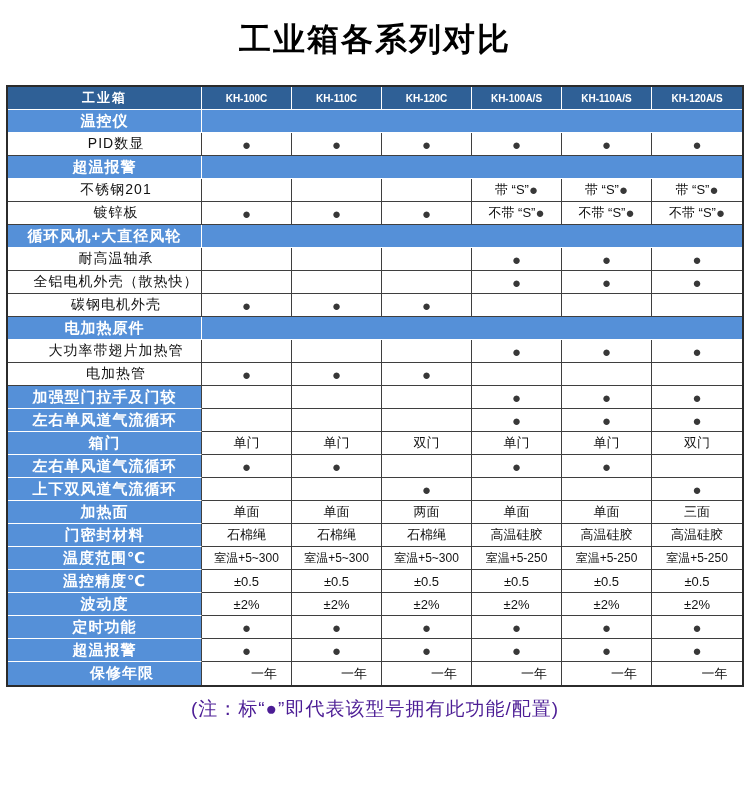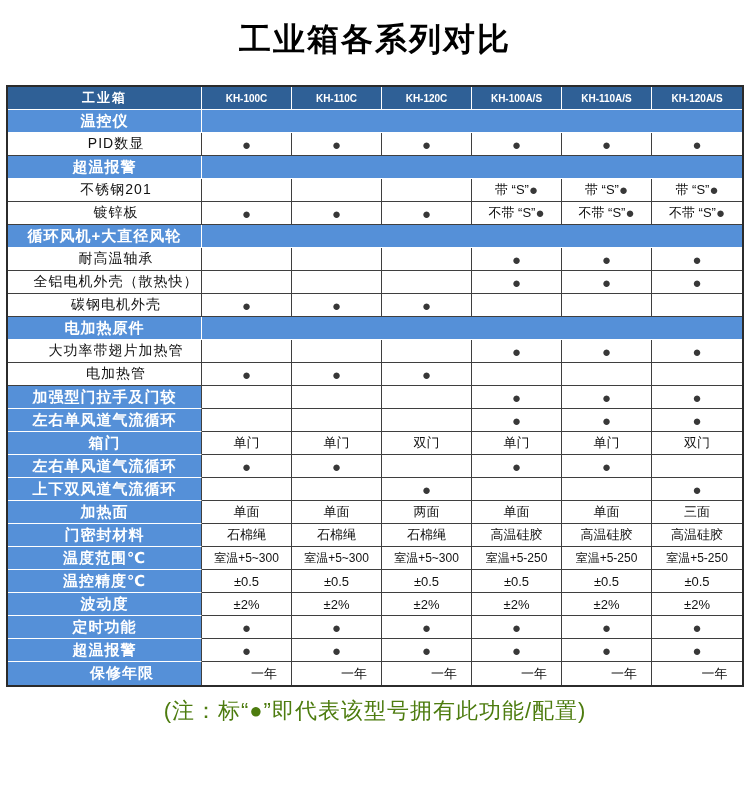--- a/index.html
+++ b/index.html
@@ -68,21 +68,21 @@
     background:#fff;color:var(--text-dark);font-size:13px;
     border-right:1px solid var(--grid-dark);
     border-bottom:1px solid var(--grid-dark);
   }
   td.data.small{font-size:12px;letter-spacing:0;}
   tr > *:last-child{border-right:none !important;}
   tr:last-child > td{border-bottom:none !important;padding-left:36px;}
   .dot{font-size:15px;line-height:1;color:var(--dot);vertical-align:-1px;}
   .footnote{
     margin-top:9px;text-align:center;
-    font-size:22px;color:#4d7c0f;letter-spacing:1px;
+    font-size:19px;color:#4c1d95;letter-spacing:1px;
   }
 </style>
 </head>
 <body>
 
 <h1 class="title">工业箱各系列对比</h1>
 
 <table class="cmp">
   <colgroup>
       <col class="c-label">

